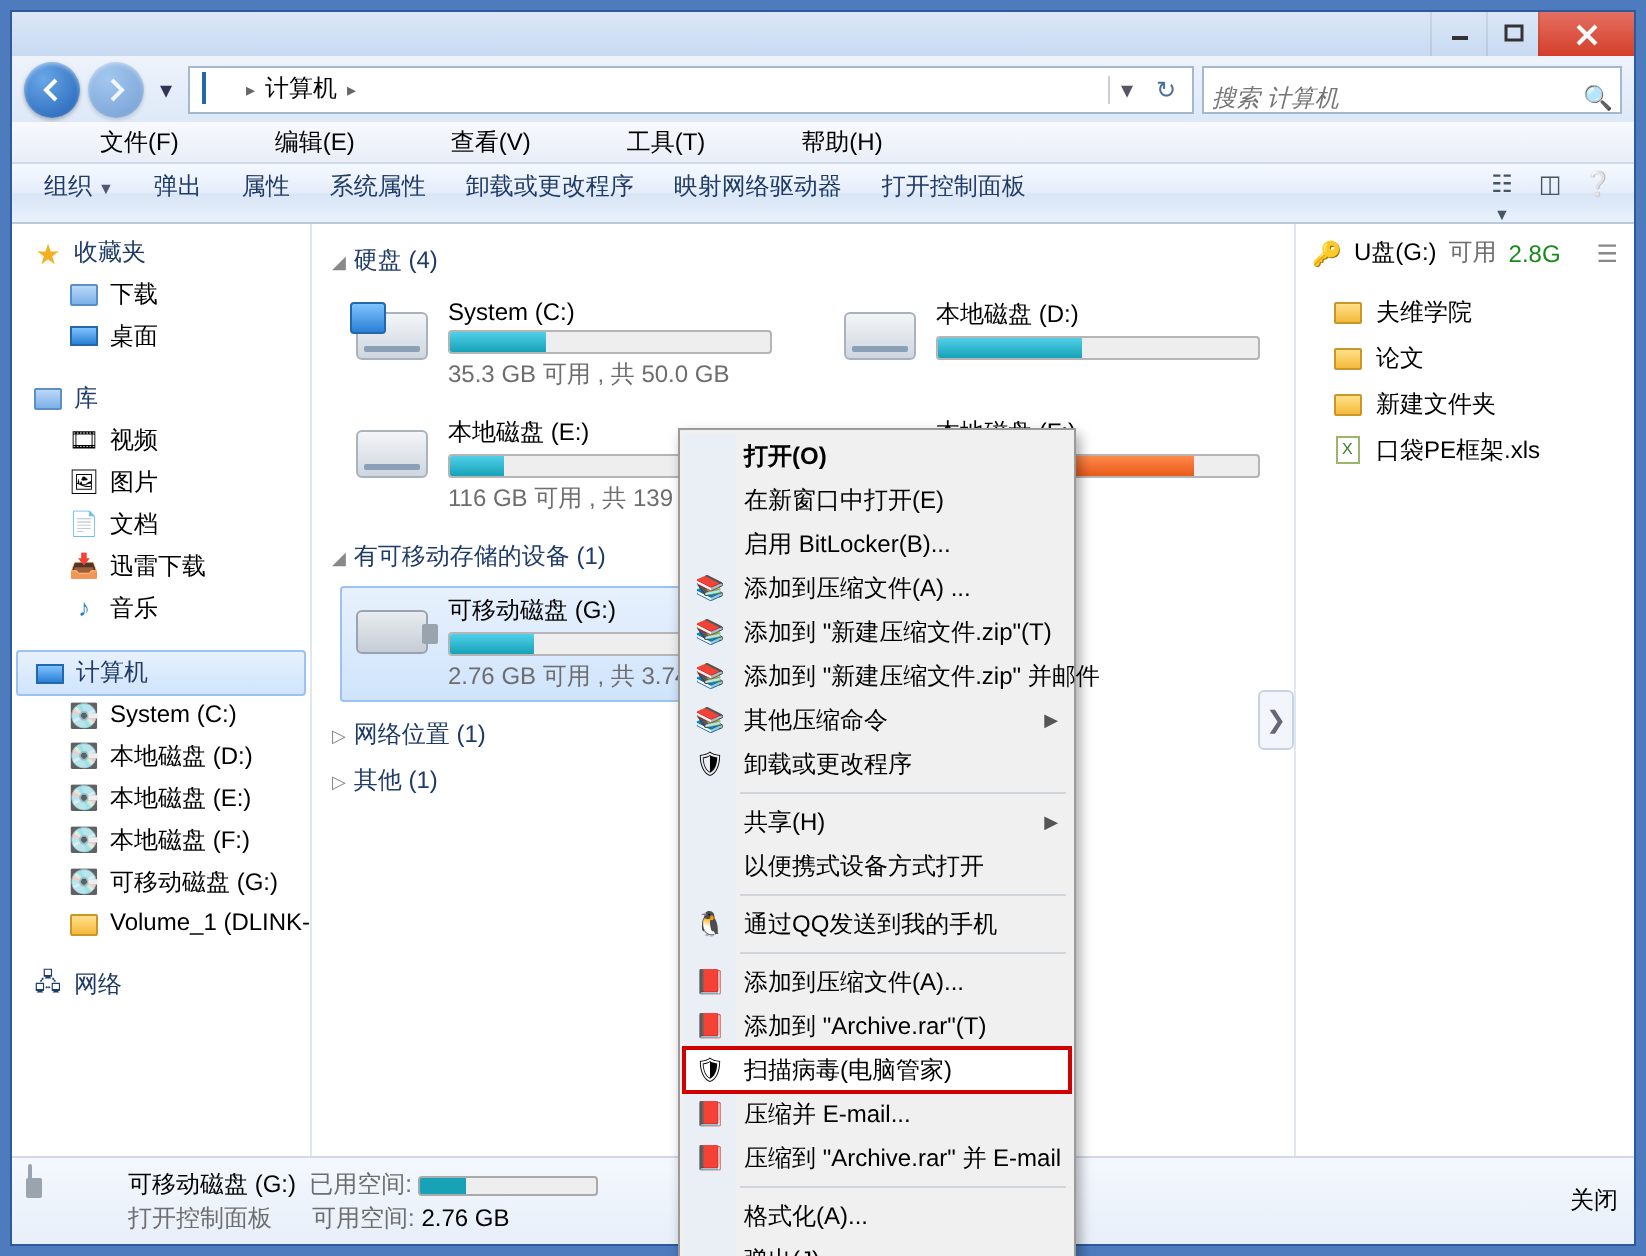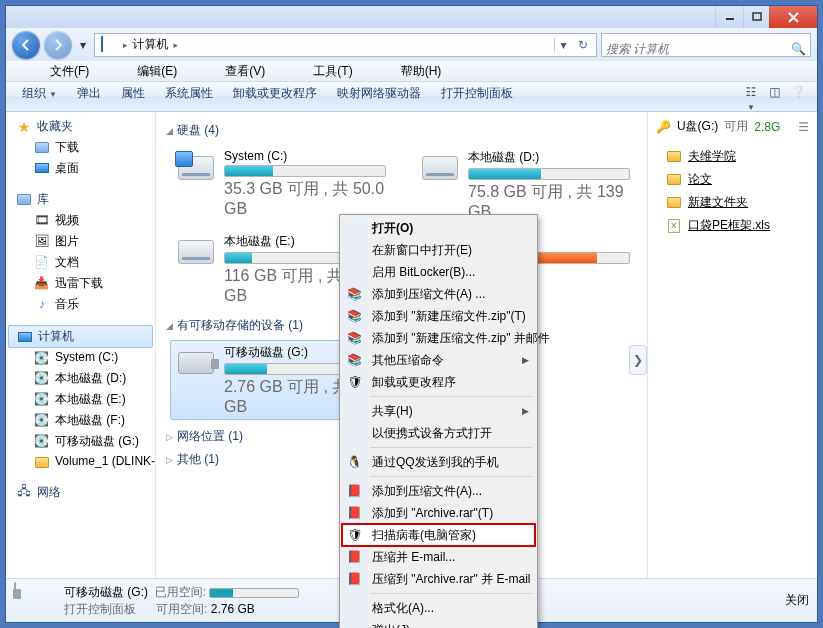--- a/index.html
+++ b/index.html
@@ -52,25 +52,25 @@
 .sechdr .tri { font-size: 9px; color: #888; }
 .drives { display: flex; flex-wrap: wrap; gap: 4px 24px; margin-bottom: 8px; }
 .drive { width: 220px; display: flex; gap: 6px; padding: 3px; border: 1px solid transparent; border-radius: 2px; }
 .drive.sel { background: linear-gradient(#e8f1fd, #cfe4fc); border-color: #9bc2f0; }
 .dricon { width: 44px; height: 38px; display: flex; align-items: center; justify-content: center; }
 .drinfo { flex: 1; }
 .drname { margin-bottom: 2px; }
 .drbar { height: 12px; border: 1px solid #b5b5b5; border-radius: 2px; background: #eee; overflow: hidden; margin-bottom: 2px; }
 .drbar .fill { height: 100%; background: linear-gradient(#4fd0e8, #17a2b8); }
 .drbar .fill.warn { background: linear-gradient(#ff8a4a, #e85a1a); }
-.drsub { color: #6d6d6d; font-size: 16px; }
+.drsub { color: #6d6d6d; font-size: 12px; }
 
 .preview { width: 170px; border-left: 1px solid #e1e7ef; padding: 6px 8px; }
 .pv-head { display: flex; align-items: center; gap: 6px; margin-bottom: 10px; }
-.pv-item { display: flex; align-items: center; gap: 6px; padding: 3px 2px 3px 10px; text-decoration: underline; }
+.pv-item { display: flex; gap: 6px; padding: 3px 2px 3px 10px; }
 
 .statusbar { height: 44px; border-top: 1px solid #cfd9e8; background: linear-gradient(#f4f8fe, #e8eff9); display: flex; align-items: center; padding: 0 8px; gap: 10px; }
 .statusbar .sbicon { width: 40px; height: 36px; }
 .statusbar .sblabels { line-height: 1.4; }
 .statusbar .sbk { color: #6d6d6d; }
 
 .scroll-arrow { position: absolute; right: 0; top: 50%; width: 18px; height: 30px; border: 1px solid #c8d4e4; border-radius: 3px; background: #f2f6fc; display: flex; align-items: center; justify-content: center; color: #667; }
 
 
 .ctxmenu { position: absolute; left: 339px; top: 214px; width: 199px; background: #f0f0f0; border: 1px solid #9a9a9a; box-shadow: 2px 3px 6px rgba(0,0,0,.35); padding: 2px; z-index: 50; }
@@ -281,21 +281,20 @@
         </div>
         <div class="drive">
           <div class="dricon">
               <span class="ic-drive"></span>
             </div>
           <div class="drinfo">
               <div class="drname">本地磁盘 (D:)</div>
               <div class="drbar">
                 <div class="fill" style="width:45%"></div>
               </div>
-              <div class="drsub">75.8 GB 可用 , 共 139 GB</div>
             </div>
         </div>
         <div class="drive">
           <div class="dricon">
               <span class="ic-drive"></span>
             </div>
           <div class="drinfo">
               <div class="drname">本地磁盘 (E:)</div>
               <div class="drbar">
                 <div class="fill" style="width:17%"></div>

